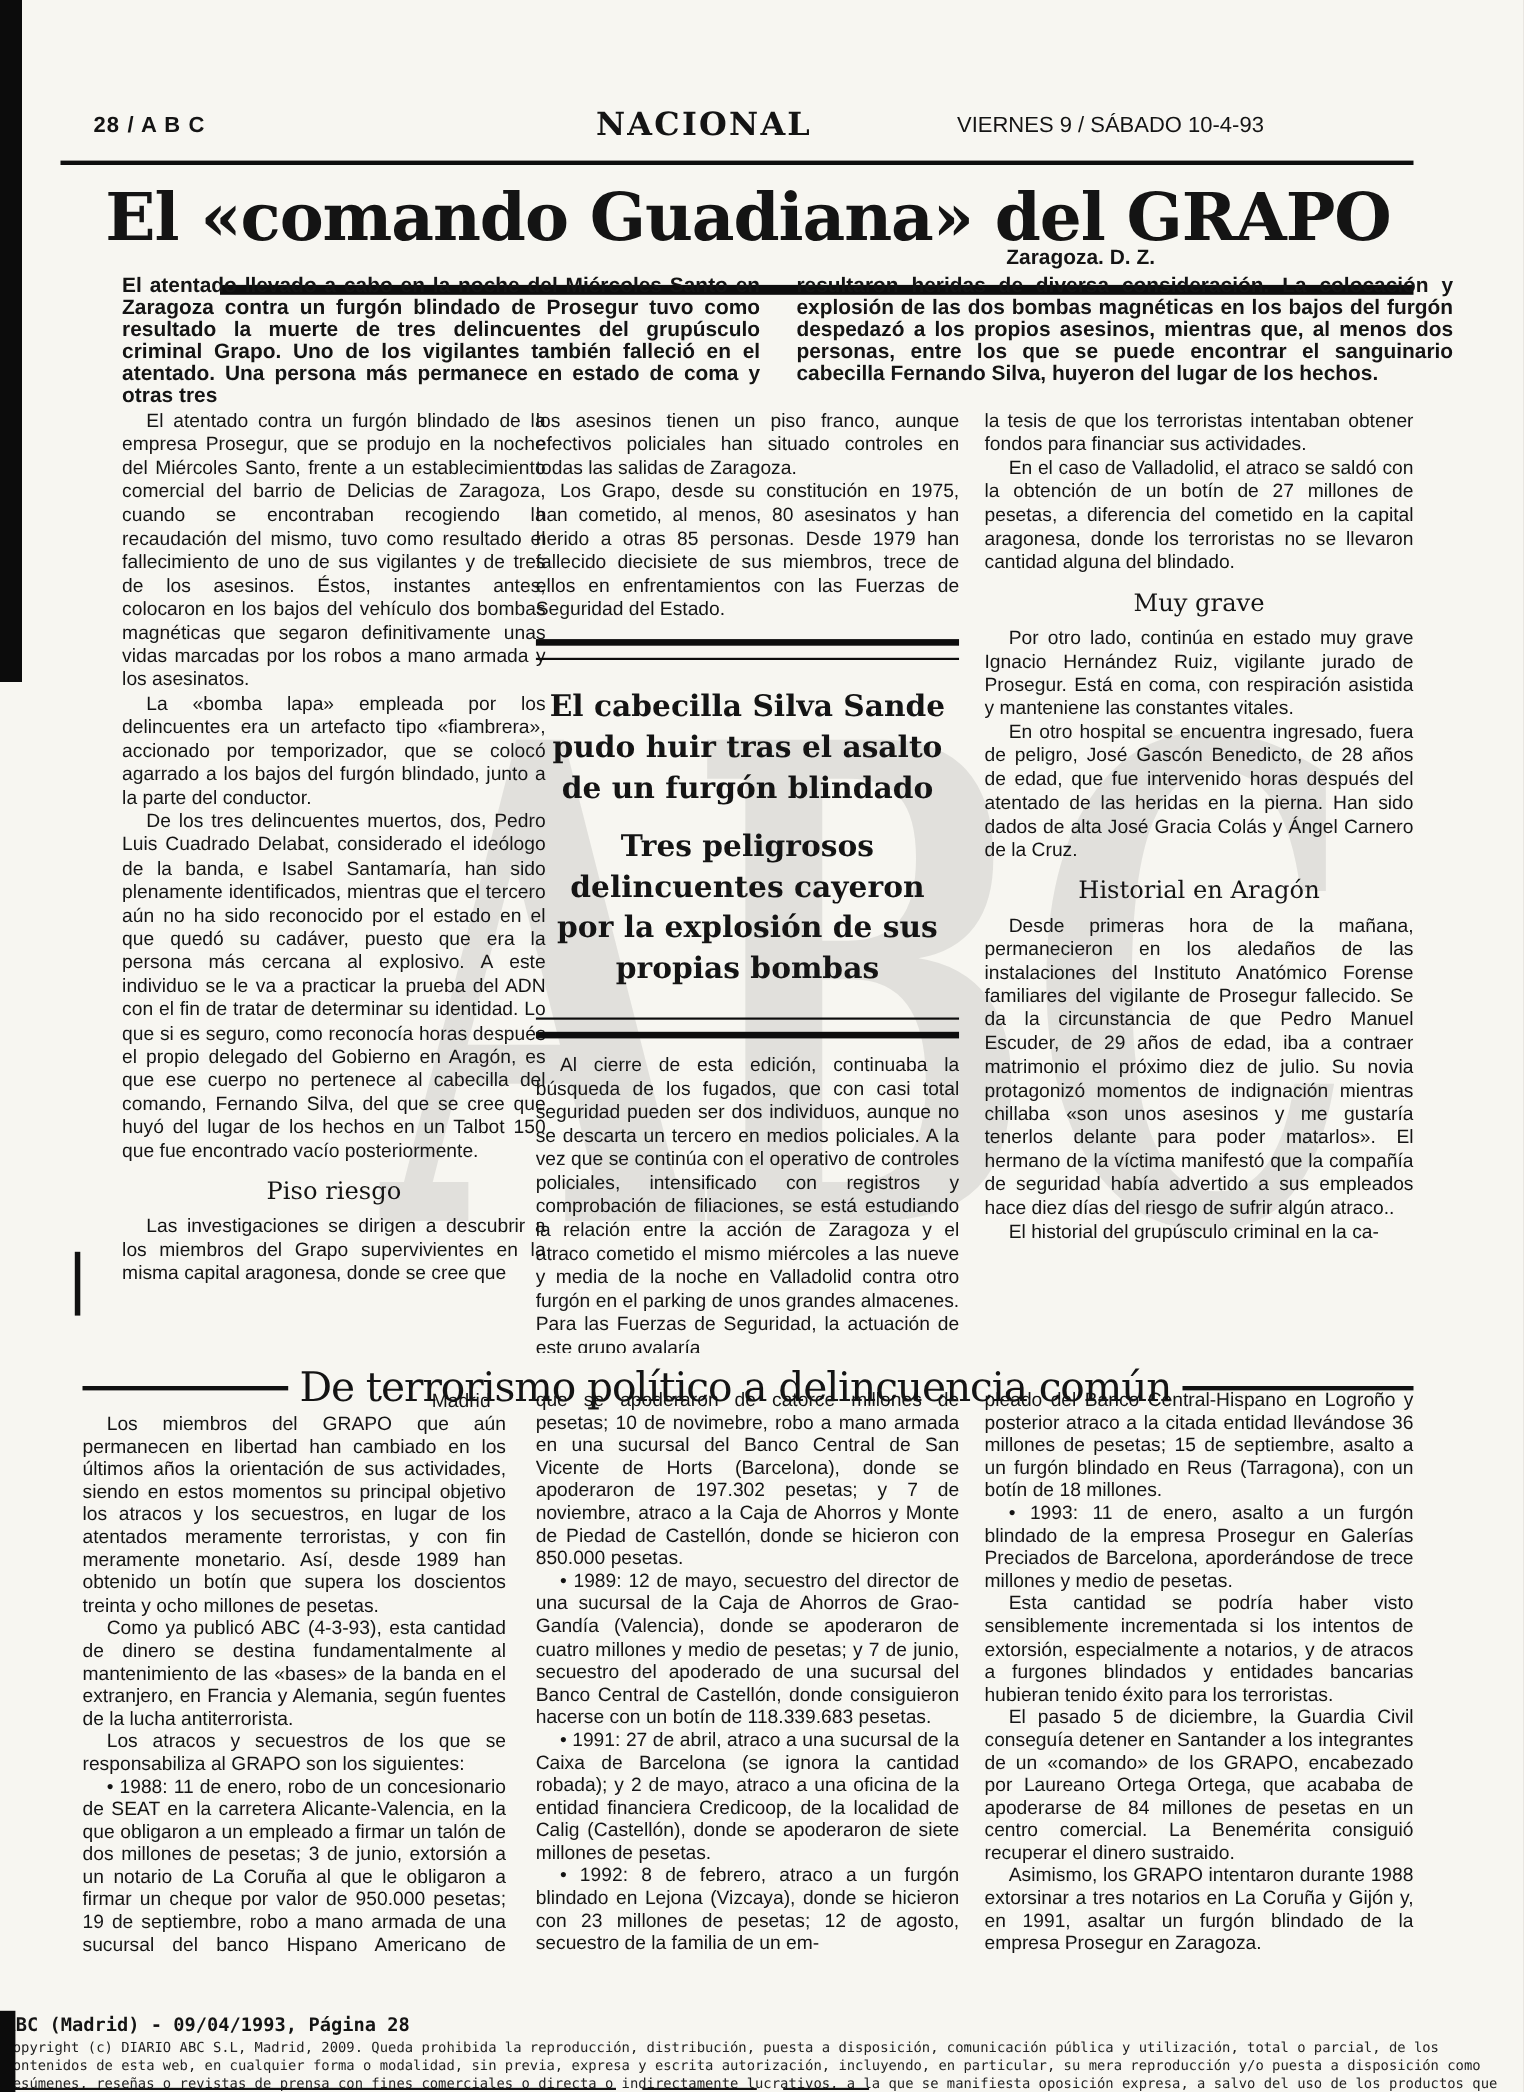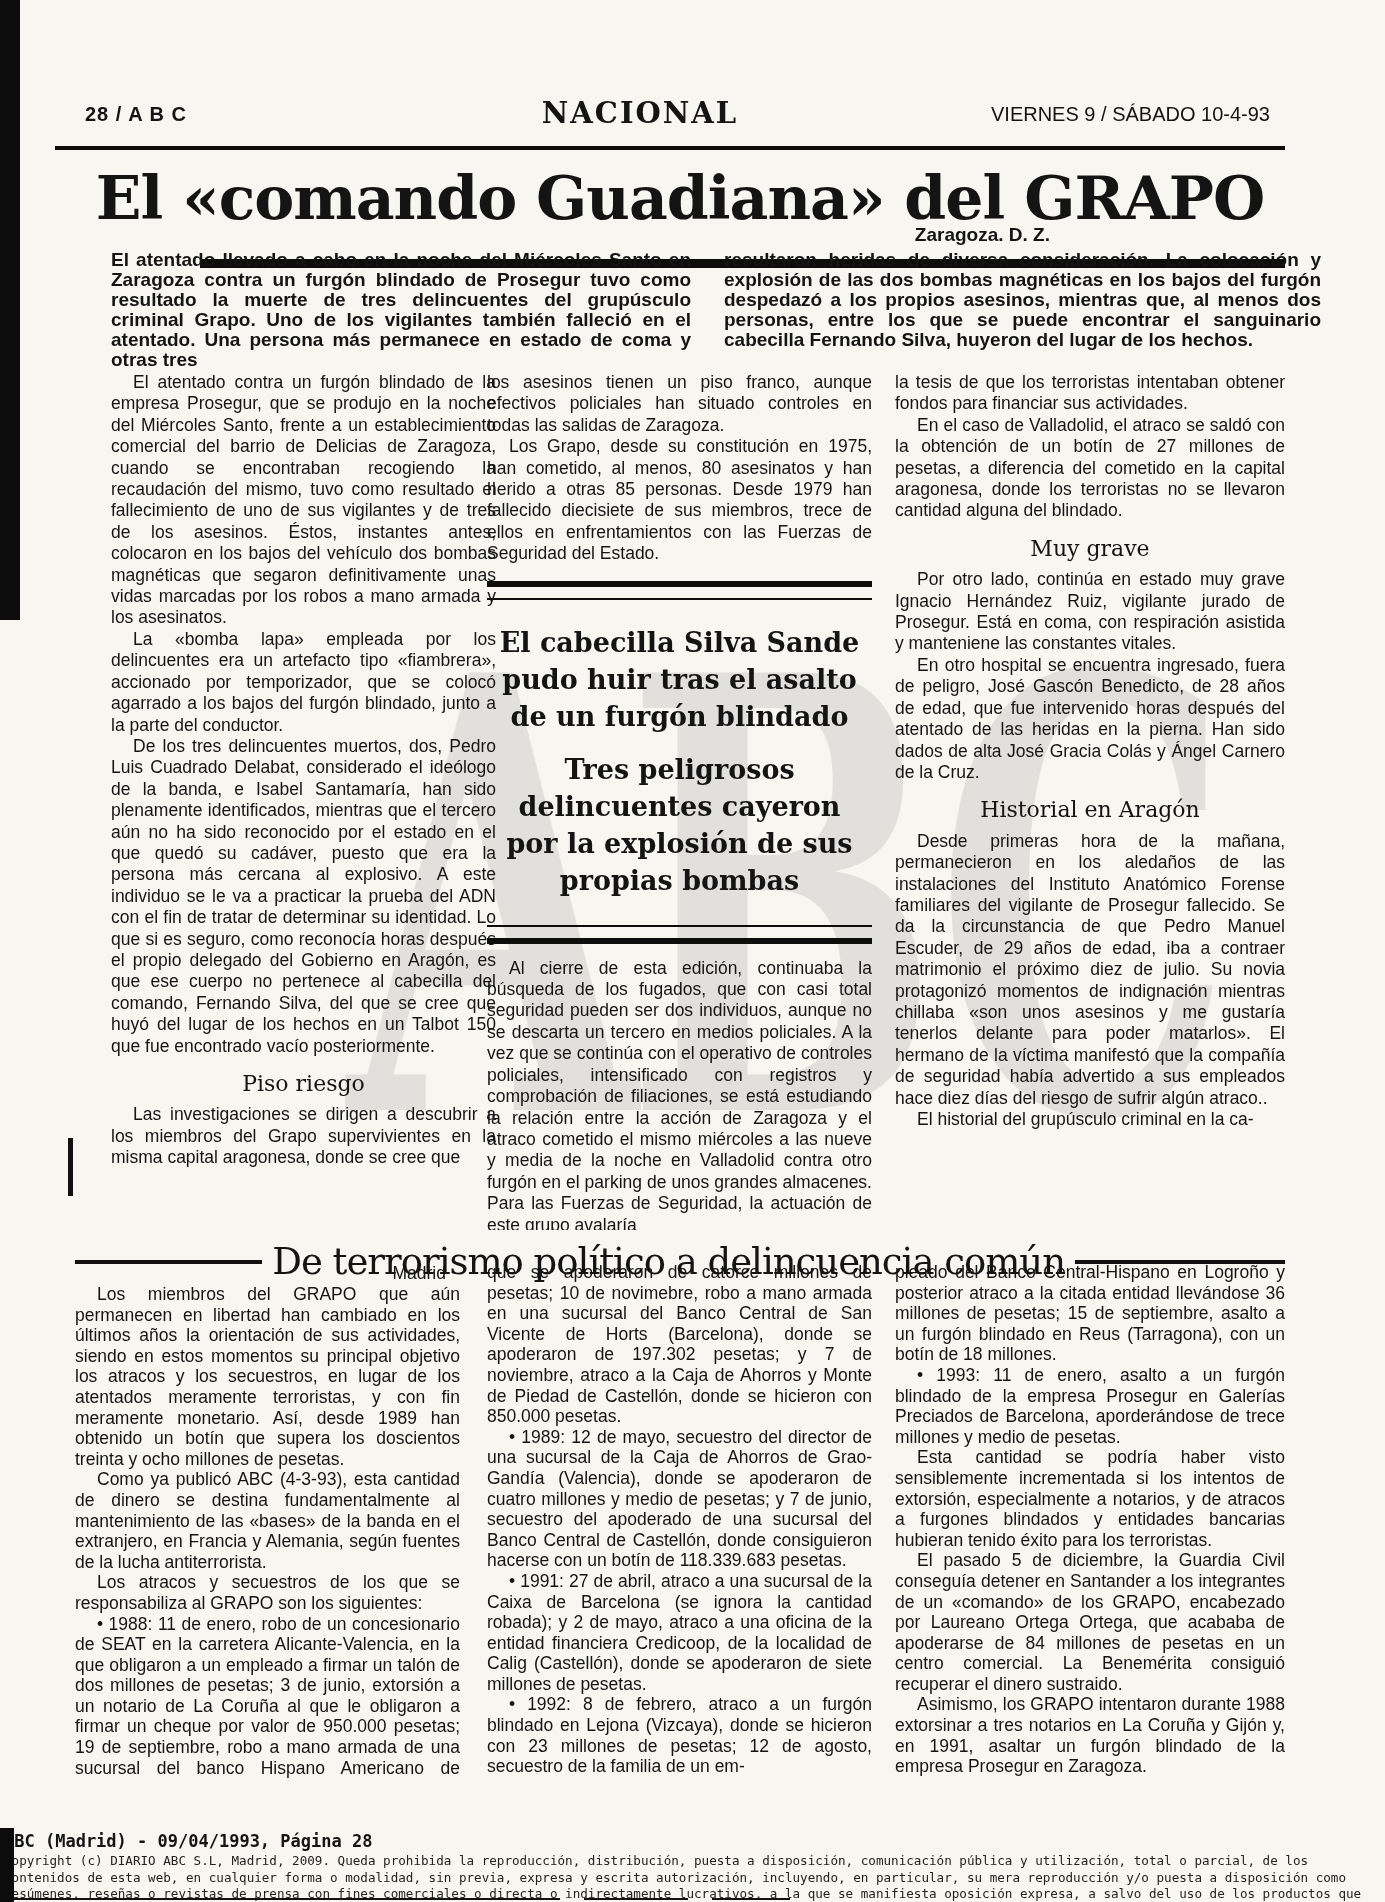--- a/index.html
+++ b/index.html
@@ -16,21 +16,21 @@
   .watermark{
     position:absolute;left:348px;top:600px;z-index:0;
     font-family:"DejaVu Serif",serif;font-weight:bold;font-size:600px;line-height:1;
     color:rgba(110,110,110,0.16);transform:scaleX(0.62);transform-origin:left top;
     letter-spacing:-18px;white-space:nowrap;
   }
   
   .hdr-left{position:absolute;left:85px;top:103px;font-size:20px;font-weight:bold;letter-spacing:1px;z-index:2;}
   .hdr-section{position:absolute;left:420px;top:96px;width:440px;text-align:center;
     font-family:"DejaVu Serif",serif;font-weight:bold;font-size:29px;letter-spacing:2px;z-index:2;}
-  .hdr-date{position:absolute;left:870px;top:103px;width:400px;text-align:right;font-size:20px;z-index:2;}
+  .hdr-date{position:absolute;left:870px;top:103px;width:400px;text-align:left;font-size:20px;z-index:2;}
   .hdr-rule{position:absolute;left:55px;top:146px;width:1230px;height:4px;background:#0e0e0e;z-index:2;}
   
   .headline{
     position:absolute;left:75px;top:150px;width:1210px;text-align:center;
     font-family:"DejaVu Serif",serif;font-weight:bold;font-size:60px;line-height:96px;
     letter-spacing:-1px;white-space:nowrap;z-index:2;
   }
   .headline-rule{position:absolute;left:200px;top:259px;width:1085px;height:9px;background:#0d0d0d;z-index:2;}
   .byline-zaragoza{position:absolute;left:600px;top:224px;width:450px;text-align:right;
     font-size:19px;font-weight:bold;z-index:2;}

